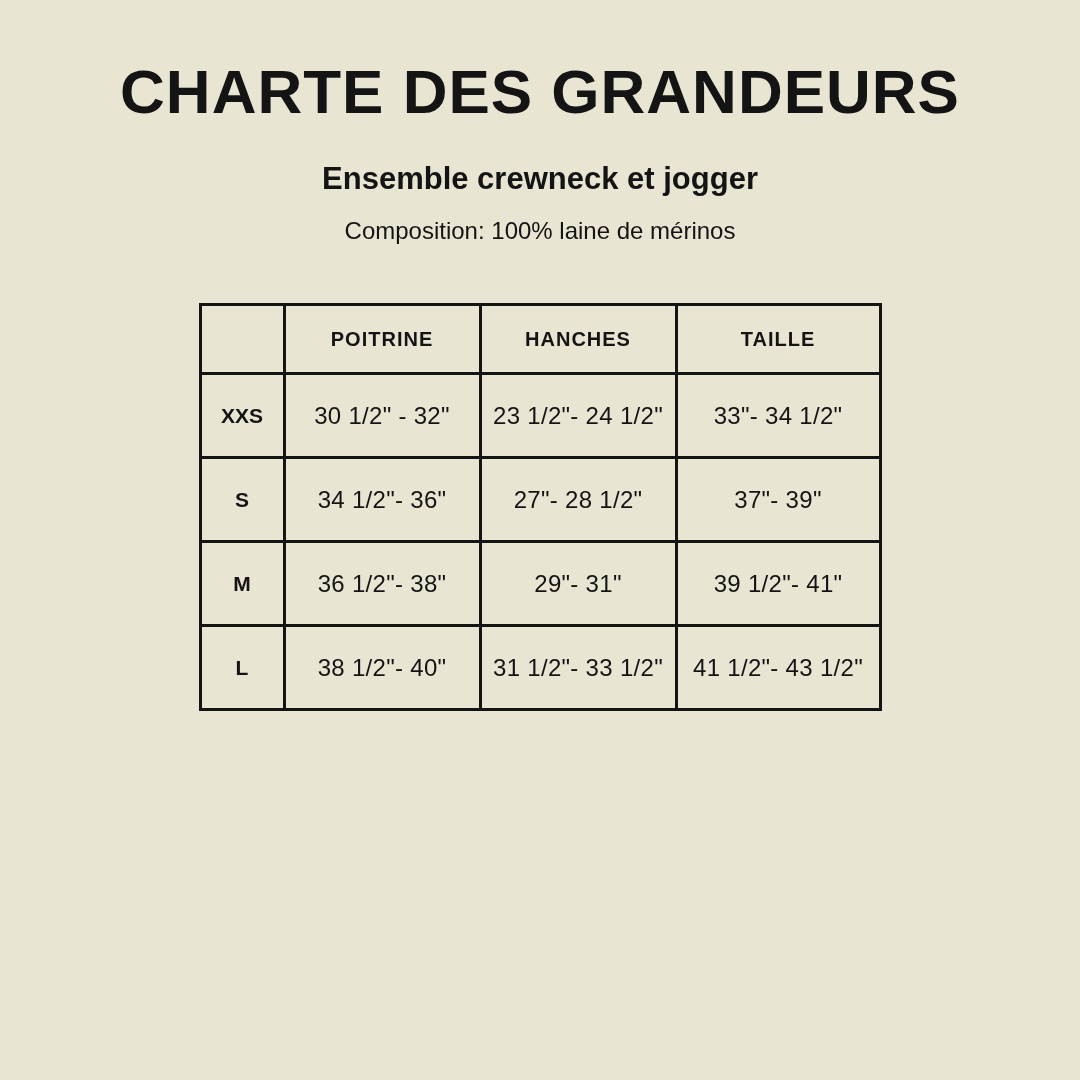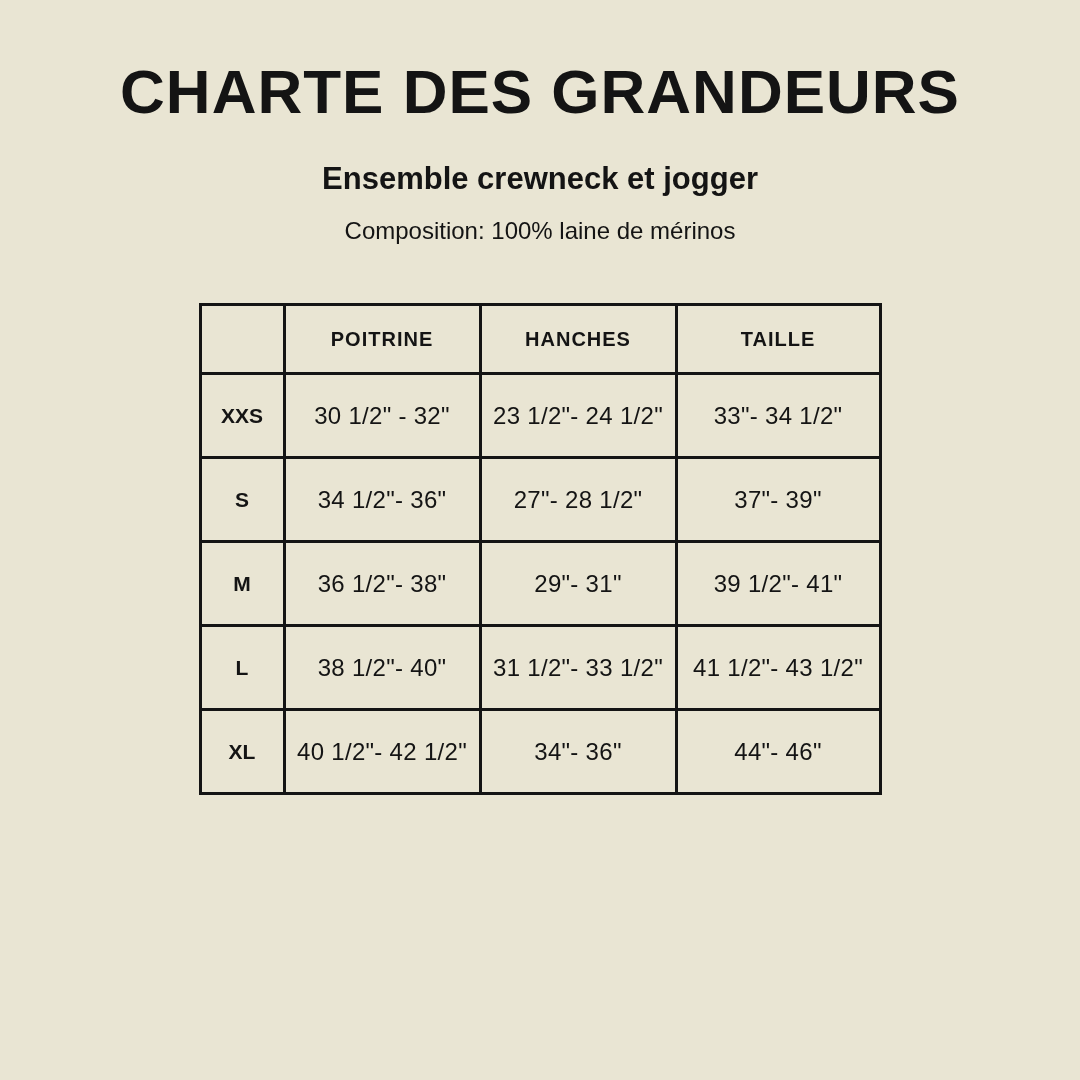--- a/index.html
+++ b/index.html
@@ -104,20 +104,14 @@
       <td class="value-cell">36 1/2"- 38"</td>
       <td class="value-cell">29"- 31"</td>
       <td class="value-cell">39 1/2"- 41"</td>
     </tr>
     <tr class="data-row">
       <td class="size-cell">L</td>
       <td class="value-cell">38 1/2"- 40"</td>
       <td class="value-cell">31 1/2"- 33 1/2"</td>
       <td class="value-cell">41 1/2"- 43 1/2"</td>
     </tr>
-    <tr class="data-row">
-      <td class="size-cell">XL</td>
-      <td class="value-cell">40 1/2"- 42 1/2"</td>
-      <td class="value-cell">34"- 36"</td>
-      <td class="value-cell">44"- 46"</td>
-    </tr>
   </tbody>
 </table>
 
 </body></html>

